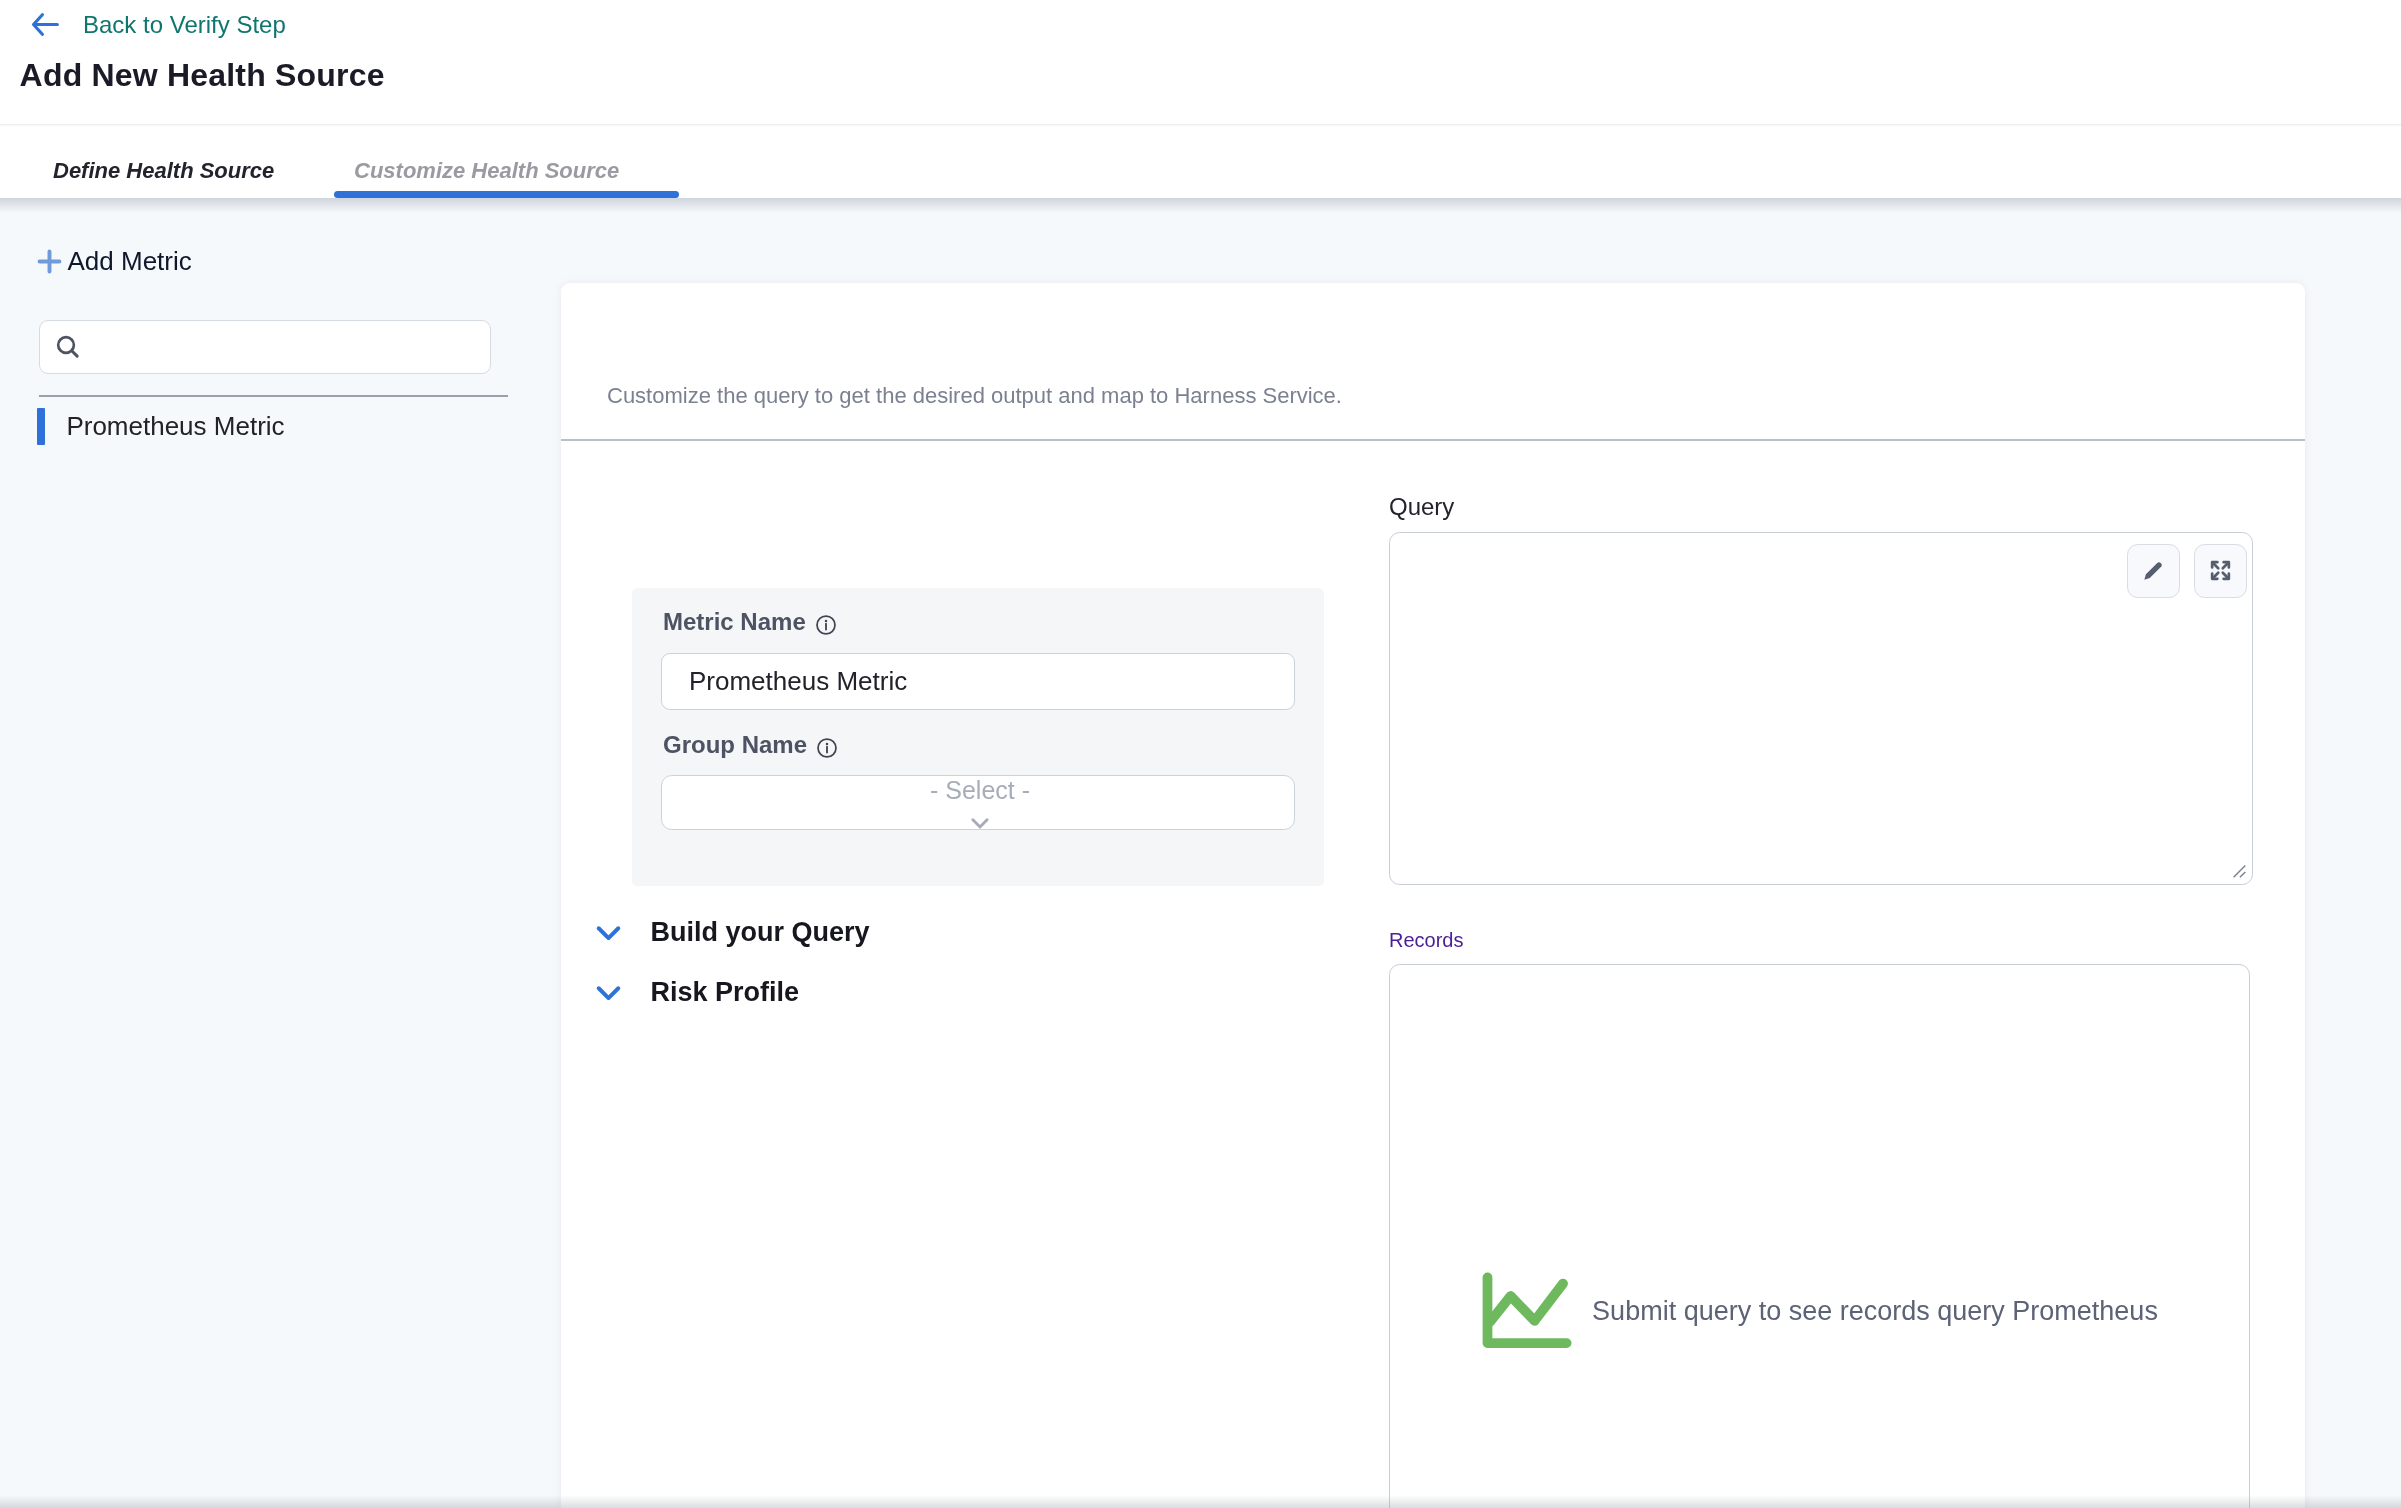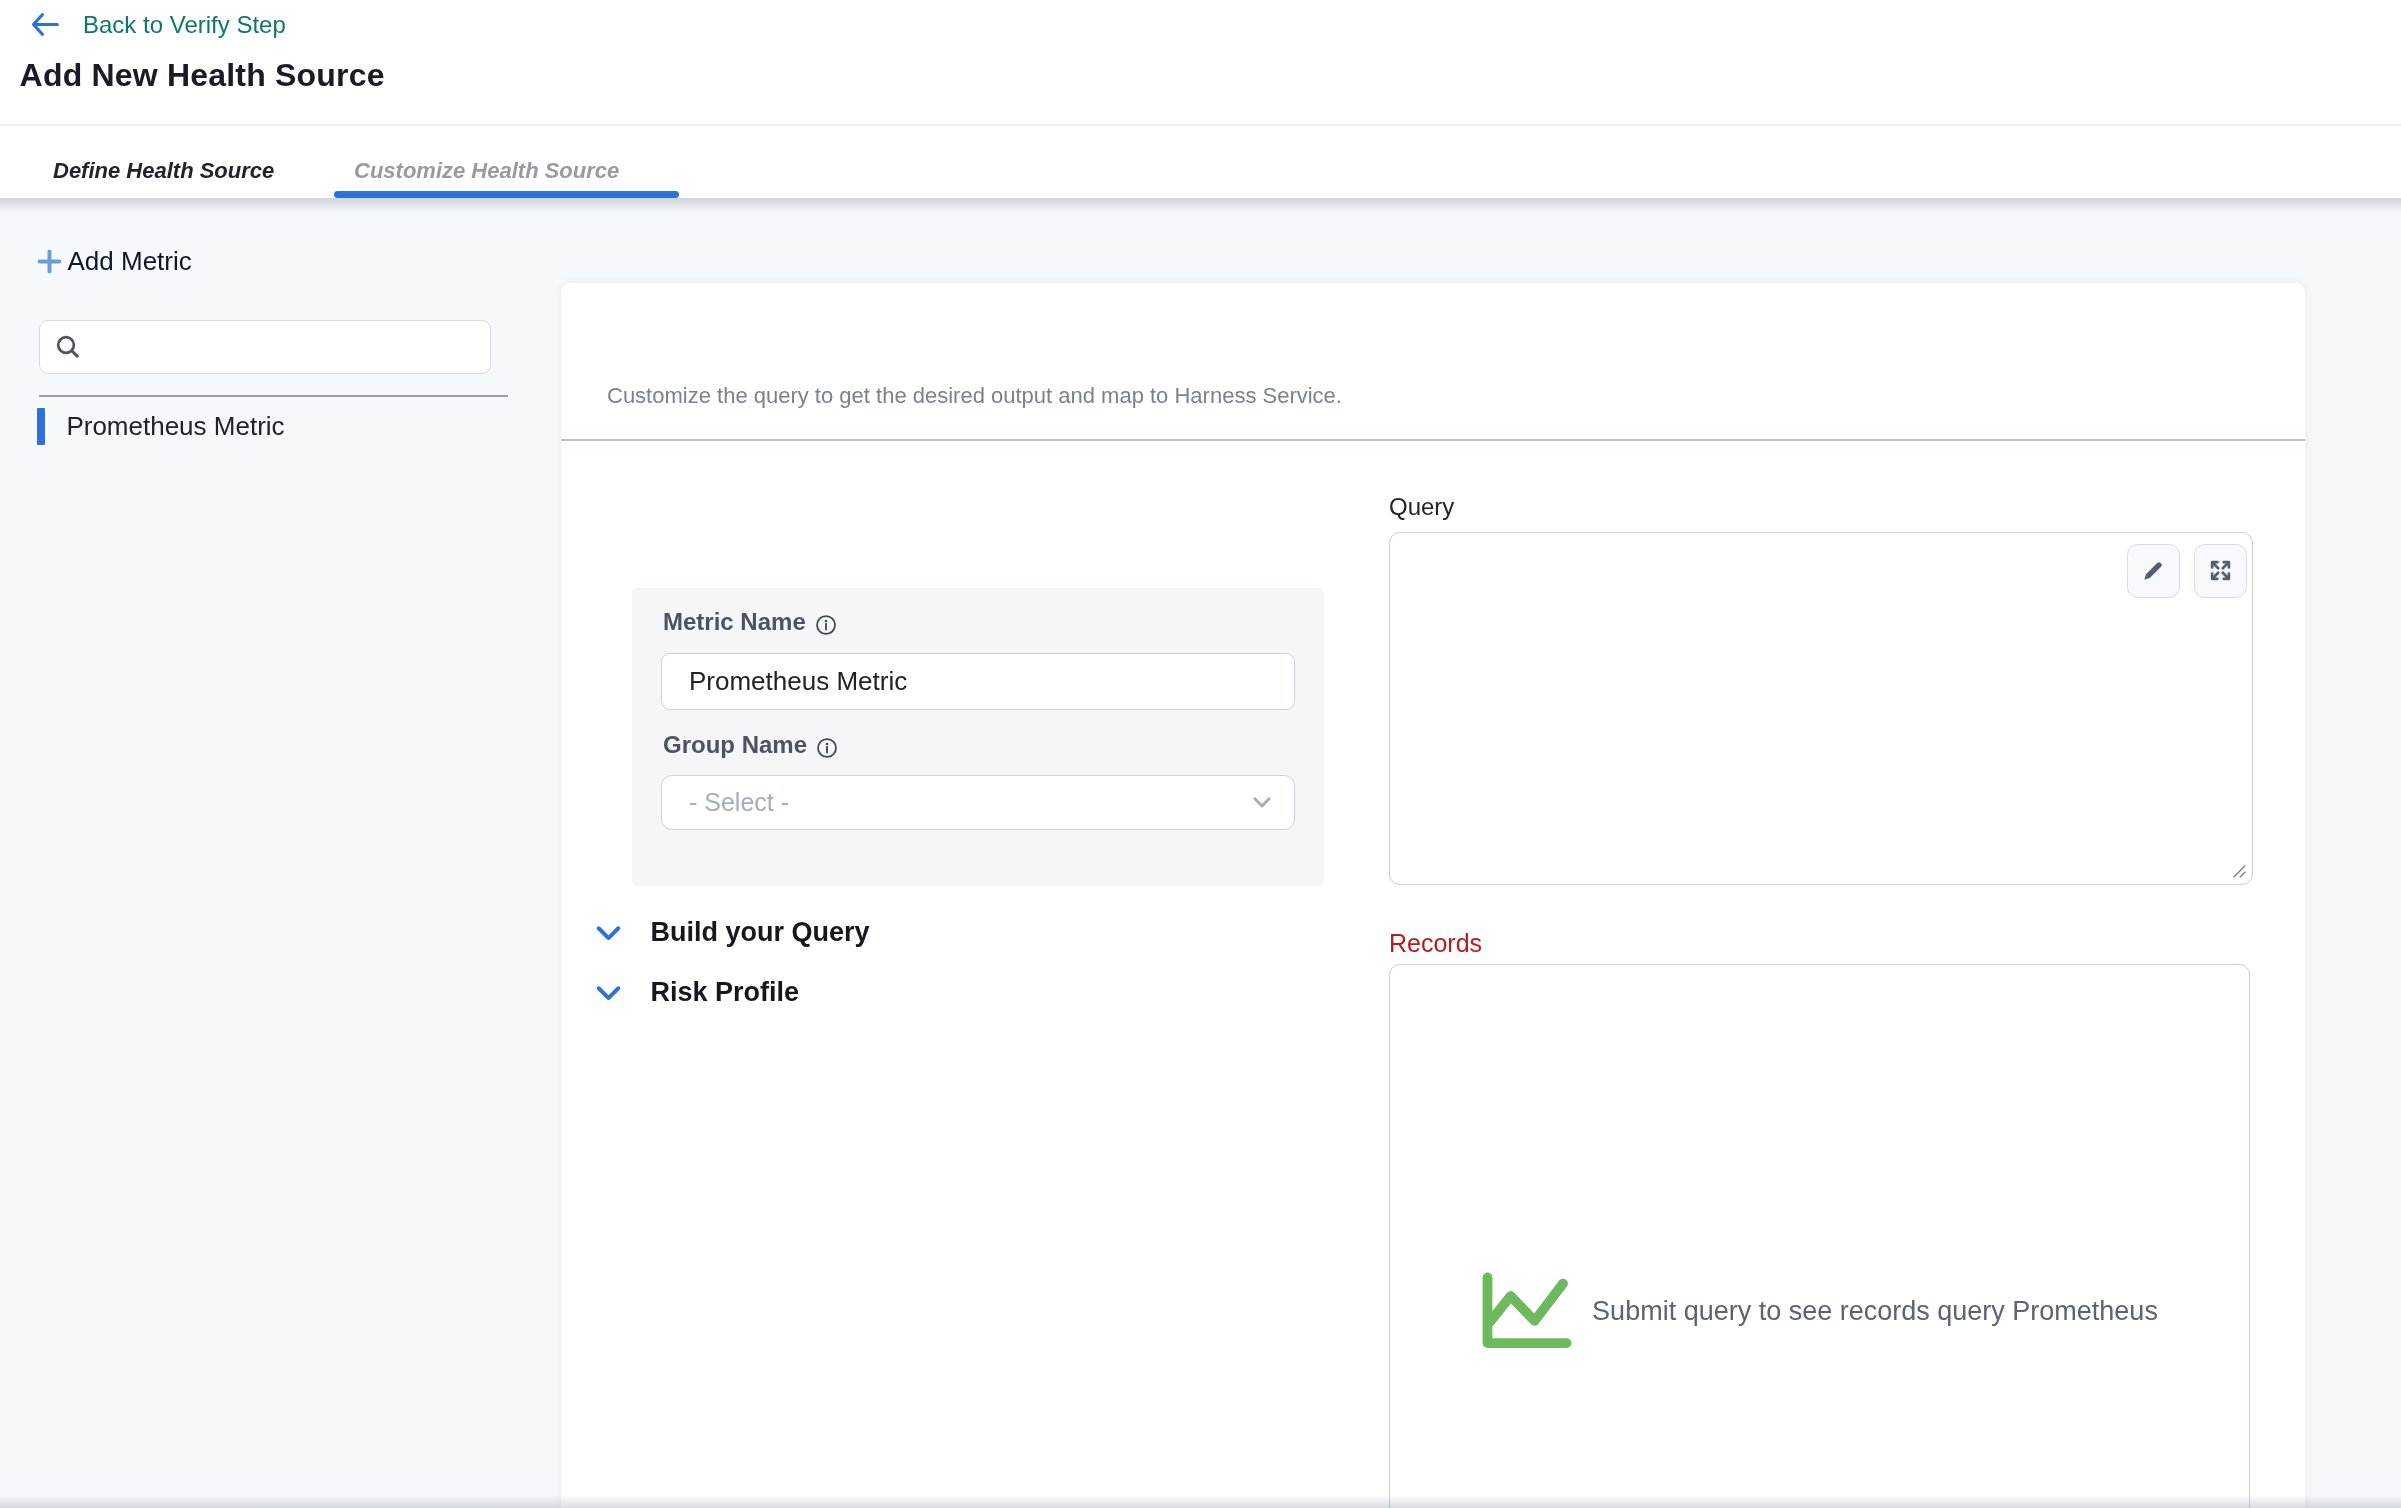--- a/index.html
+++ b/index.html
@@ -42,32 +42,32 @@
   .sec-1 { left:41px; top:239px; }
   .sec-2 { left:34px; top:634px; }
   .sec-3 { left:34px; top:694px; }
 
   .form-card { position:absolute; left:71px; top:305px; width:692px; height:298px; background:#f4f6f8; border-radius:5.3px; }
   .field-label { position:absolute; display:flex; align-items:flex-end; gap:9px; }
   .field-label span { font-size:24px; font-weight:600; color:#4d5363; }
   .lbl-metric { left:31px; top:19.6px; }
   .lbl-group { left:31px; top:143px; }
   .text-input { position:absolute; left:29px; top:65px; width:634px; height:57px; background:#ffffff; border:1.8px solid #ccd2dc; border-radius:9px; font-size:26px; color:#22222a; padding:0 27px; outline:none; font-family:inherit; }
-  .select-box { position:absolute; left:29px; top:187px; width:634px; height:55px; background:#ffffff; border:1.8px solid #ccd2dc; border-radius:10.7px; display:flex; align-items:center; justify-content:space-between; padding:0 23px 0 27px; cursor:pointer; }
+  .select-box { position:absolute; left:29px; top:187px; width:634px; height:55px; background:#ffffff; border:1.8px solid #ccd2dc; border-radius:10.7px; display:flex; align-items:center; justify-content:space-between; padding:0 23px 0 27px; cursor:pointer;flex-direction:column; }
   .select-box .placeholder { font-size:25px; color:#a6acba; }
 
   .query-label   { position:absolute; left:828px; top:210px; font-size:24px; color:#23232e; }
   .query-box { position:absolute; left:828px; top:249px; width:864px; height:353px; background:#ffffff; border:1.8px solid #c8cdd8; border-radius:10.7px; }
   .query-box textarea { position:absolute; left:0; top:0; width:100%; height:100%; border:none; outline:none; resize:none; background:transparent; border-radius:10.7px; font-size:25px; padding:18px 21.4px; font-family:"Liberation Mono","DejaVu Sans Mono",monospace; }
   .qbtn { position:absolute; top:10.7px; width:53px; height:54px; background:#f8f9fc; border:1.8px solid #d9dce4; border-radius:10.7px; display:flex; align-items:center; justify-content:center; cursor:pointer; }
   .qbtn-edit { left:737px; }
   .qbtn-expand { left:804px; }
   .resize-handle { position:absolute; right:4.5px; bottom:4.5px; cursor:nwse-resize; }
 
-  .records-label { position:absolute; left:828px; top:646px; font-size:25px; color:#b91c1c; }
+  .records-label { position:absolute; left:828px; top:646px; font-size:20px; color:#4c1d95; }
   .records-box { position:absolute; left:828px; top:681px; width:861px; height:695px; background:#ffffff; border:1.8px solid #c8cdd8; border-radius:10.7px; display:flex; align-items:center; justify-content:center; gap:18px; }
   .records-box .empty-text { font-size:27px; color:#5c6377; }
 
   .bottom-fade { position:absolute; left:0; top:1495px; width:2401px; height:14.3px; background:linear-gradient(to bottom, rgba(150,158,170,0), rgba(150,158,170,0.38)); z-index:9; pointer-events:none; }
 
   svg { display:block; }
 </style>
 </head>
 <body>
 

